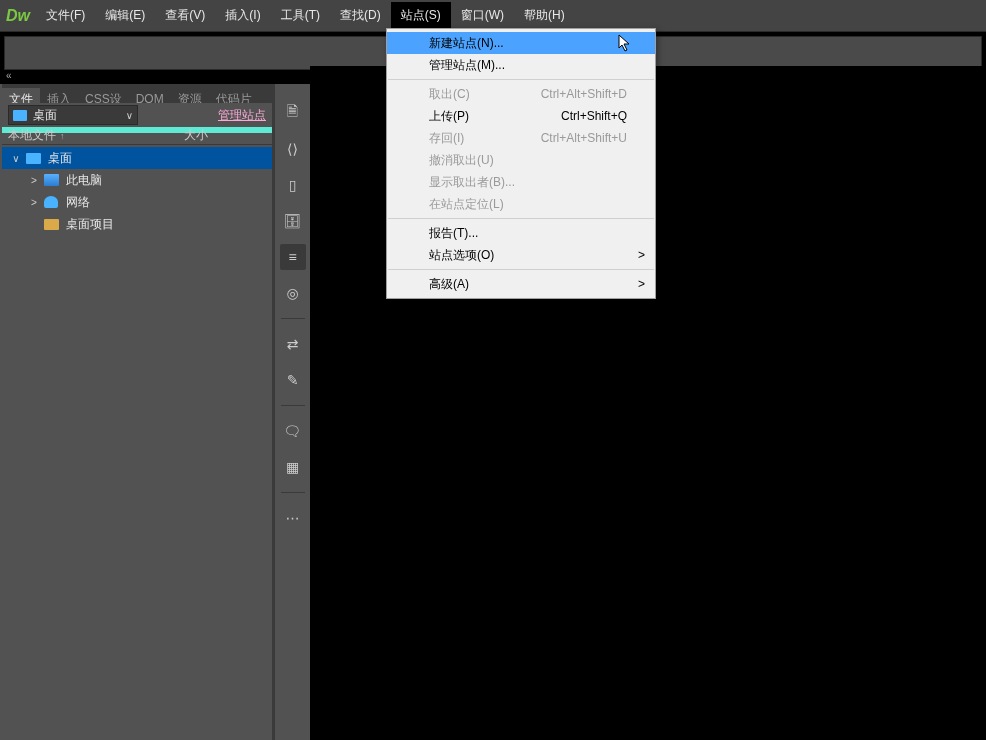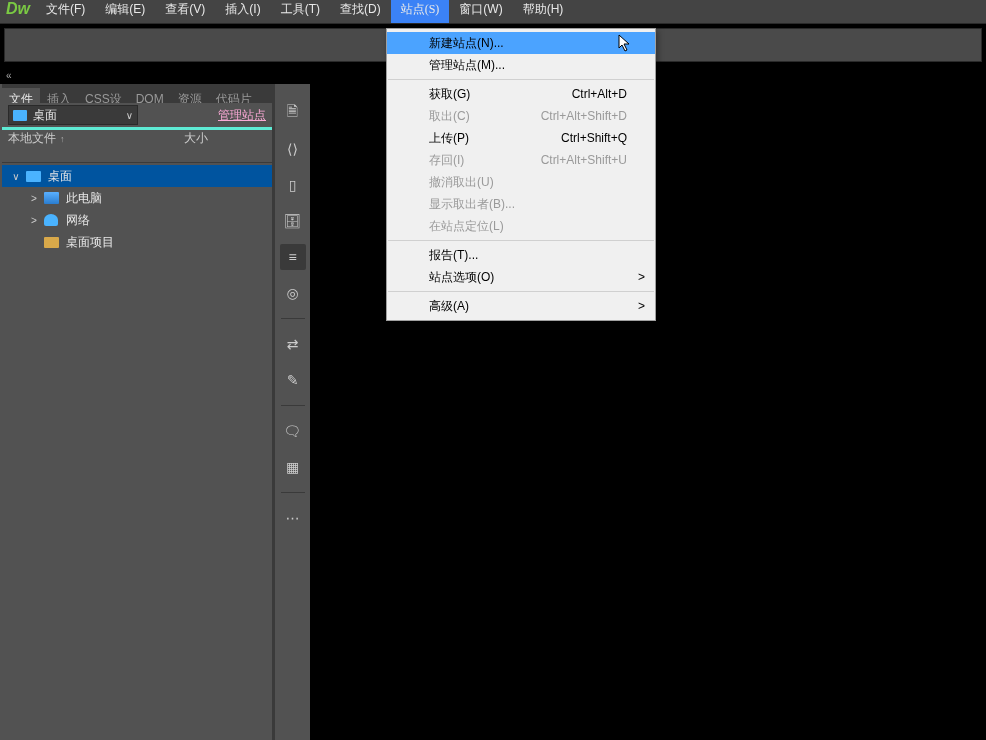--- a/index.html
+++ b/index.html
@@ -1,40 +1,40 @@
 <!DOCTYPE html>
 <html><head>
 <meta charset="utf-8">
 <style>
 * { margin: 0; padding: 0; box-sizing: border-box; font-family: "Microsoft YaHei", "SimSun", Arial, sans-serif; }
 body { width: 986px; height: 740px; background: #000; overflow: hidden; position: relative; }
 
-.menubar { height: 24px; background: #444444; display: flex; align-items: flex-end; border-bottom: 1px solid #2a2a2a; }
+.menubar { height: 32px; background: #444444; display: flex; align-items: center; border-bottom: 1px solid #2a2a2a; }
 .logo { width: 36px; height: 28px; display: flex; align-items: center; justify-content: center; color: #7ac943; font-weight: bold; font-size: 16px; font-style: italic; }
 .menu-item { padding: 0 10px; height: 28px; display: flex; align-items: center; color: #e8e8e8; font-size: 12px; cursor: pointer; }
-.menu-item.active { background: #3b82f6; font-family: Liberation Serif, serif; }
+.menu-item.active { background: #000000; }
 
 .toolbar-strip { height: 34px; background: #4a4a4a; border: 1px solid #2a2a2a; margin: 4px 4px 0 4px; }
 
 .collapse-handle { position: absolute; left: 6px; top: 70px; color: #aaa; font-size: 10px; }
 
 .tabs-row { position: absolute; left: 2px; top: 84px; width: 298px; height: 30px; background: #3a3a3a; display: flex; align-items: center; }
 .tab { padding: 0 7px; height: 22px; display: flex; align-items: center; color: #999; font-size: 12px; cursor: pointer; }
 .tab.active { background: #525252; color: #e8e8e8; }
 .tabs-more { margin-left: auto; padding: 0 8px; color: #ccc; cursor: pointer; }
 
 .panel { position: absolute; left: 2px; top: 103px; width: 270px; background: #525252; }
 
 .panel-header { height: 24px; display: flex; align-items: center; padding: 0 6px; }
 .location-select { flex: 0 0 130px; height: 20px; background: #3a3a3a; border: 1px solid #2a2a2a; display: flex; align-items: center; padding: 0 4px; color: #e8e8e8; font-size: 12px; position: relative; }
 .location-select .mon { width: 14px; height: 11px; background: #4ab3ff; margin-right: 6px; border-radius: 1px; }
 .location-select .chev { margin-left: auto; color: #ccc; font-size: 10px; }
 .manage-link { margin-left: auto; color: #f9a8d4; font-size: 12px; text-decoration: underline; cursor: pointer; }
 
-.list-header { height: 36px; display: flex; align-items: flex-start; padding: 0 0 0 6px; color: #ccc; font-size: 12px; border-top: 3px solid #5eead4; border-bottom: 1px solid #3a3a3a; }
+.list-header { height: 18px; display: flex; align-items: flex-end; padding: 0 0 0 6px; color: #ccc; font-size: 12px; border-top: 6px solid #5eead4; border-bottom: 1px solid #3a3a3a; }
 .list-header .col1 { flex: 0 0 176px; display: flex; align-items: center; }
 .list-header .chev { font-size: 9px; margin-left: 4px; color: #aaa; }
 .list-header .col2 { flex: 1; }
 
 .tree { padding: 2px 0; }
 .tree-row { height: 22px; display: flex; align-items: center; color: #e8e8e8; font-size: 12px; padding-left: 8px; cursor: pointer; }
 .tree-row.selected { background: #00549f; }
 .tree-row .exp { width: 12px; color: #ccc; font-size: 10px; text-align: center; }
 .tree-row .ico { width: 18px; height: 14px; margin: 0 6px 0 2px; display: flex; align-items: center; justify-content: center; }
 .tree-row.depth1 { padding-left: 26px; }
@@ -168,24 +168,20 @@
   </div>
 
 <div class="dropdown" id="dropdown">
     <div class="dd-item hover">
       <span>新建站点(N)...</span>
     </div>
     <div class="dd-item normal">
       <span>管理站点(M)...</span>
     </div>
     <div class="dd-sep"></div>
-    <div class="dd-item normal">
-      <span>获取(G)</span>
-      <span class="shortcut">Ctrl+Alt+D</span>
-    </div>
     <div class="dd-item disabled">
       <span>取出(C)</span>
       <span class="shortcut">Ctrl+Alt+Shift+D</span>
     </div>
     <div class="dd-item normal">
       <span>上传(P)</span>
       <span class="shortcut">Ctrl+Shift+Q</span>
     </div>
     <div class="dd-item disabled">
       <span>存回(I)</span>

